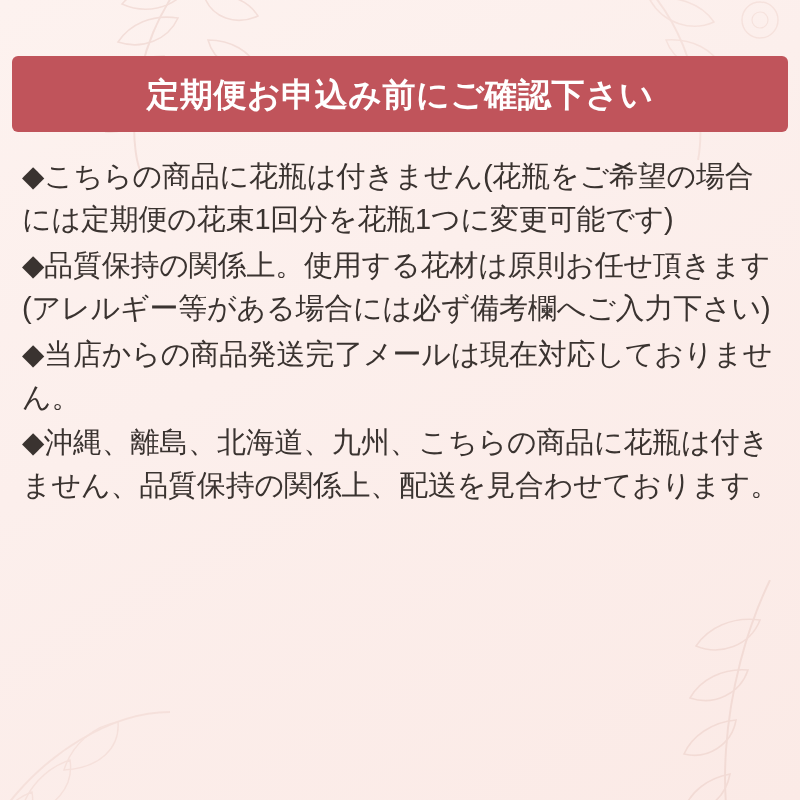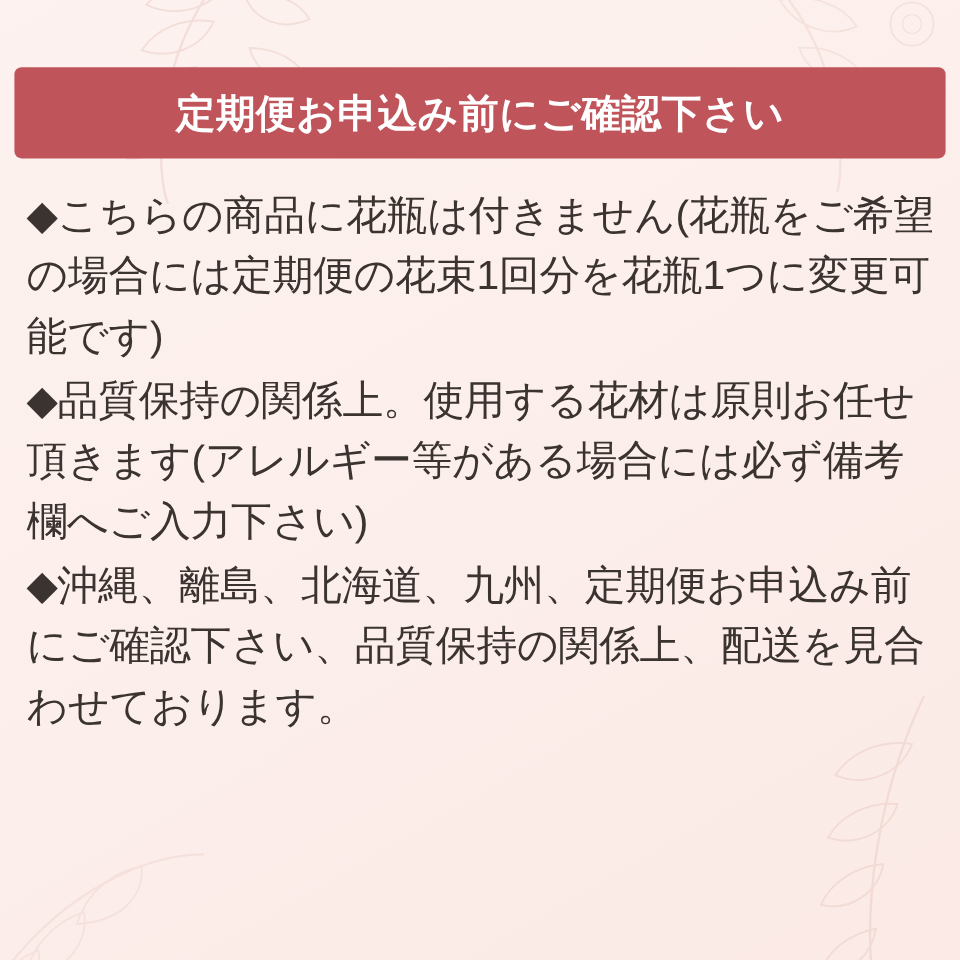--- a/index.html
+++ b/index.html
@@ -56,21 +56,21 @@
   }
 
   #notes {
     position: absolute;
     top: 155px;
     left: 22px;
     width: 760px;
   }
   .note {
     color: #3a3330;
-    font-size: 34px;
+    font-size: 29px;
     line-height: 1.48;
     margin: 0 0 3px 0;
     text-indent: 0;
     letter-spacing: -0.2px;
   }
 </style>
 </head>
 <body>
 
 <div id="page">
@@ -117,16 +117,17 @@
     </svg>
   </div>
 
   <div id="banner">
     <div id="banner-title">定期便お申込み前にご確認下さい</div>
   </div>
 
   <div id="notes">
     <p class="note">◆こちらの商品に花瓶は付きません(花瓶をご希望の場合には定期便の花束1回分を花瓶1つに変更可能です)</p>
     <p class="note">◆品質保持の関係上。使用する花材は原則お任せ頂きます(アレルギー等がある場合には必ず備考欄へご入力下さい)</p>
-    <p class="note">◆沖縄、離島、北海道、九州、定期便お申込み前にご確認下さい、品質保持の関係上、配送を見合わせております。</p>
+    <p class="note">◆当店からの商品発送完了メールは現在対応しておりません。</p>
+    <p class="note">◆沖縄、離島、北海道、九州、こちらの商品に花瓶は付きません、品質保持の関係上、配送を見合わせております。</p>
   </div>
 
 </div>
 
 </body></html>

